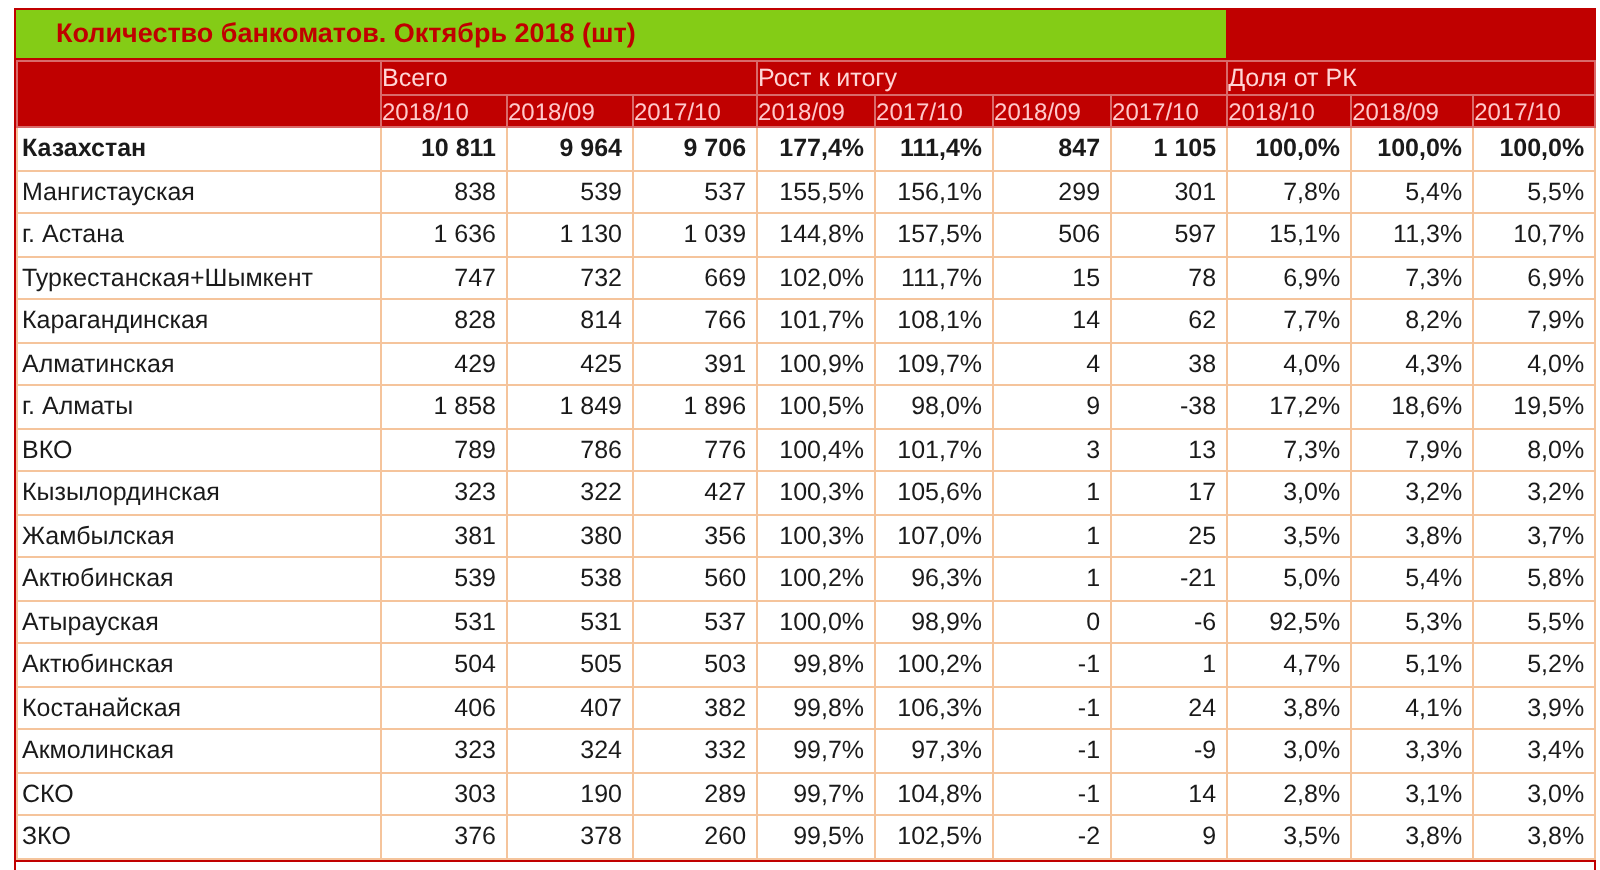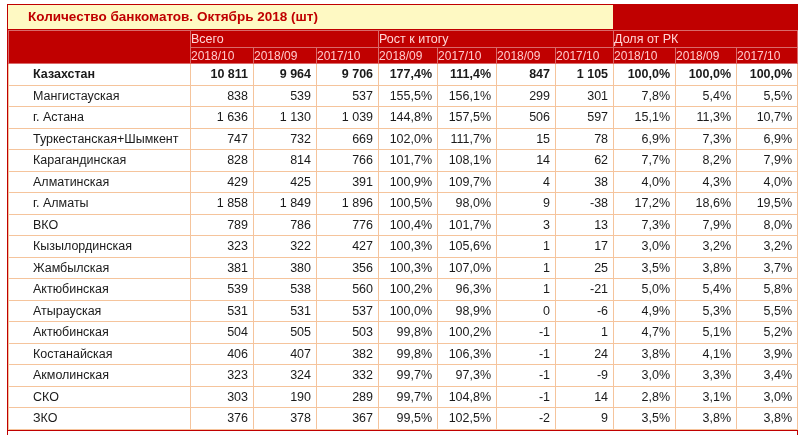--- a/index.html
+++ b/index.html
@@ -1,34 +1,34 @@
 <!DOCTYPE html>
 <html><head>
 <meta charset="utf-8">
 <style>
   html,body{margin:0;padding:0;background:#ffffff;}
   body{width:800px;height:435px;overflow:hidden;position:relative;
        font-family:"Liberation Sans","DejaVu Sans",sans-serif;}
   .wrap{position:absolute;left:7px;top:4px;width:789px;border:1.5px solid #C00000;background:#fff;}
 
   .title-bar{display:flex;height:24px;border-bottom:1.5px solid #C00000;}
-  .title-left{flex:1;background:#fef9c3;color:#C00000;font-weight:bold;font-size:13.5px;
+  .title-left{flex:1;background:#84cc16;color:#C00000;font-weight:bold;font-size:13.5px;
               line-height:24px;padding-left:20px;white-space:nowrap;}
   .title-right{width:184px;background:#C00000;}
 
   table{border-collapse:collapse;width:100%;table-layout:fixed;}
   thead th{background:#C00000;color:#FFC9CB;font-weight:normal;font-size:12px;
            border:1px solid #D96A6A;text-align:left;padding:0;white-space:nowrap;overflow:hidden;}
   thead th.corner{border-bottom:1px solid #D96A6A;}
   .group-row th{height:16px;font-size:12.5px;color:#FFD6D6;}
   .year-row th{height:15px;}
 
   tbody td{font-size:12.5px;color:#1a1a1a;border:1px solid #F5C49C;padding:1px 5px;
            height:18.5px;line-height:18.5px;white-space:nowrap;overflow:hidden;text-align:right;}
-  tbody td.name-col{text-align:left;padding-left:24px;}
+  tbody td.name-col{text-align:left;padding-left:2px;}
   tr.total-row td{font-weight:bold;}
 
   .footer-bar{border-top:1.5px solid #C00000;background:#FEFEFE;font-style:italic;
               font-size:12.5px;color:#262626;padding:2px 6px 3px 16px;height:17px;
               line-height:17px;white-space:nowrap;}
 </style>
 </head>
 <body>
 
 <div class="wrap">
@@ -218,21 +218,21 @@
         </tr>
         <tr>
           <td class="name-col">Атырауская</td>
           <td>531</td>
           <td>531</td>
           <td>537</td>
           <td>100,0%</td>
           <td>98,9%</td>
           <td>0</td>
           <td>-6</td>
-          <td>4,9%</td>
+          <td>92,5%</td>
           <td>5,3%</td>
           <td>5,5%</td>
         </tr>
         <tr>
           <td class="name-col">Актюбинская</td>
           <td>504</td>
           <td>505</td>
           <td>503</td>
           <td>99,8%</td>
           <td>100,2%</td>
@@ -278,21 +278,21 @@
           <td>-1</td>
           <td>14</td>
           <td>2,8%</td>
           <td>3,1%</td>
           <td>3,0%</td>
         </tr>
         <tr>
           <td class="name-col">ЗКО</td>
           <td>376</td>
           <td>378</td>
-          <td>367</td>
+          <td>260</td>
           <td>99,5%</td>
           <td>102,5%</td>
           <td>-2</td>
           <td>9</td>
           <td>3,5%</td>
           <td>3,8%</td>
           <td>3,8%</td>
         </tr>
       </tbody>
   </table>

